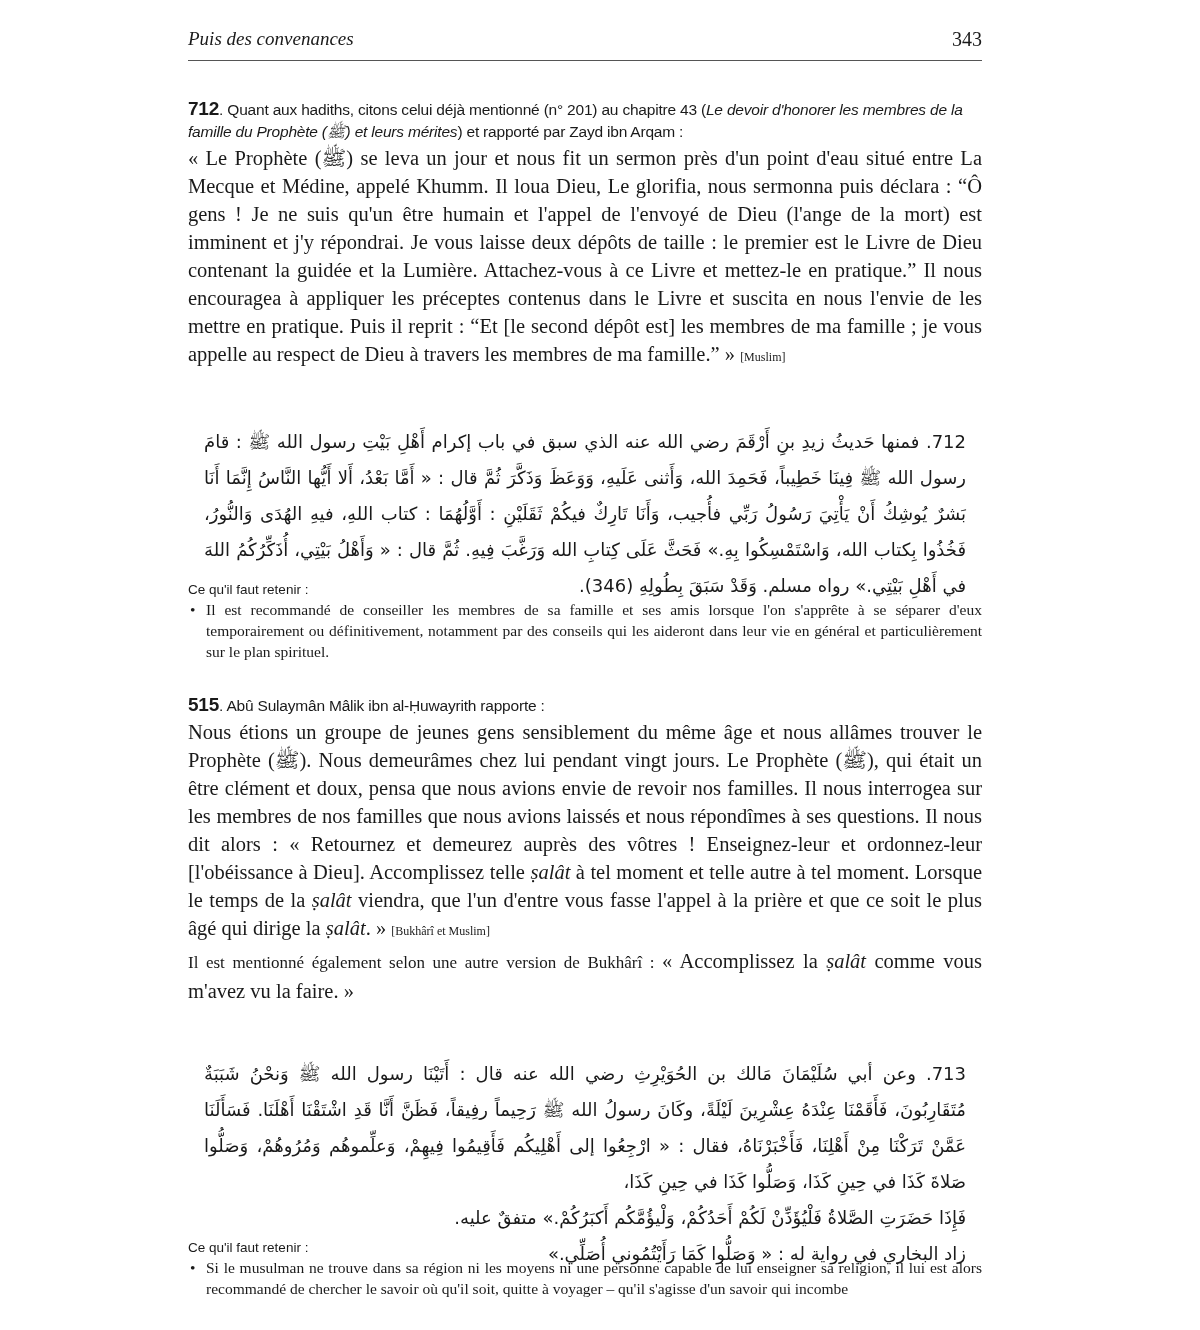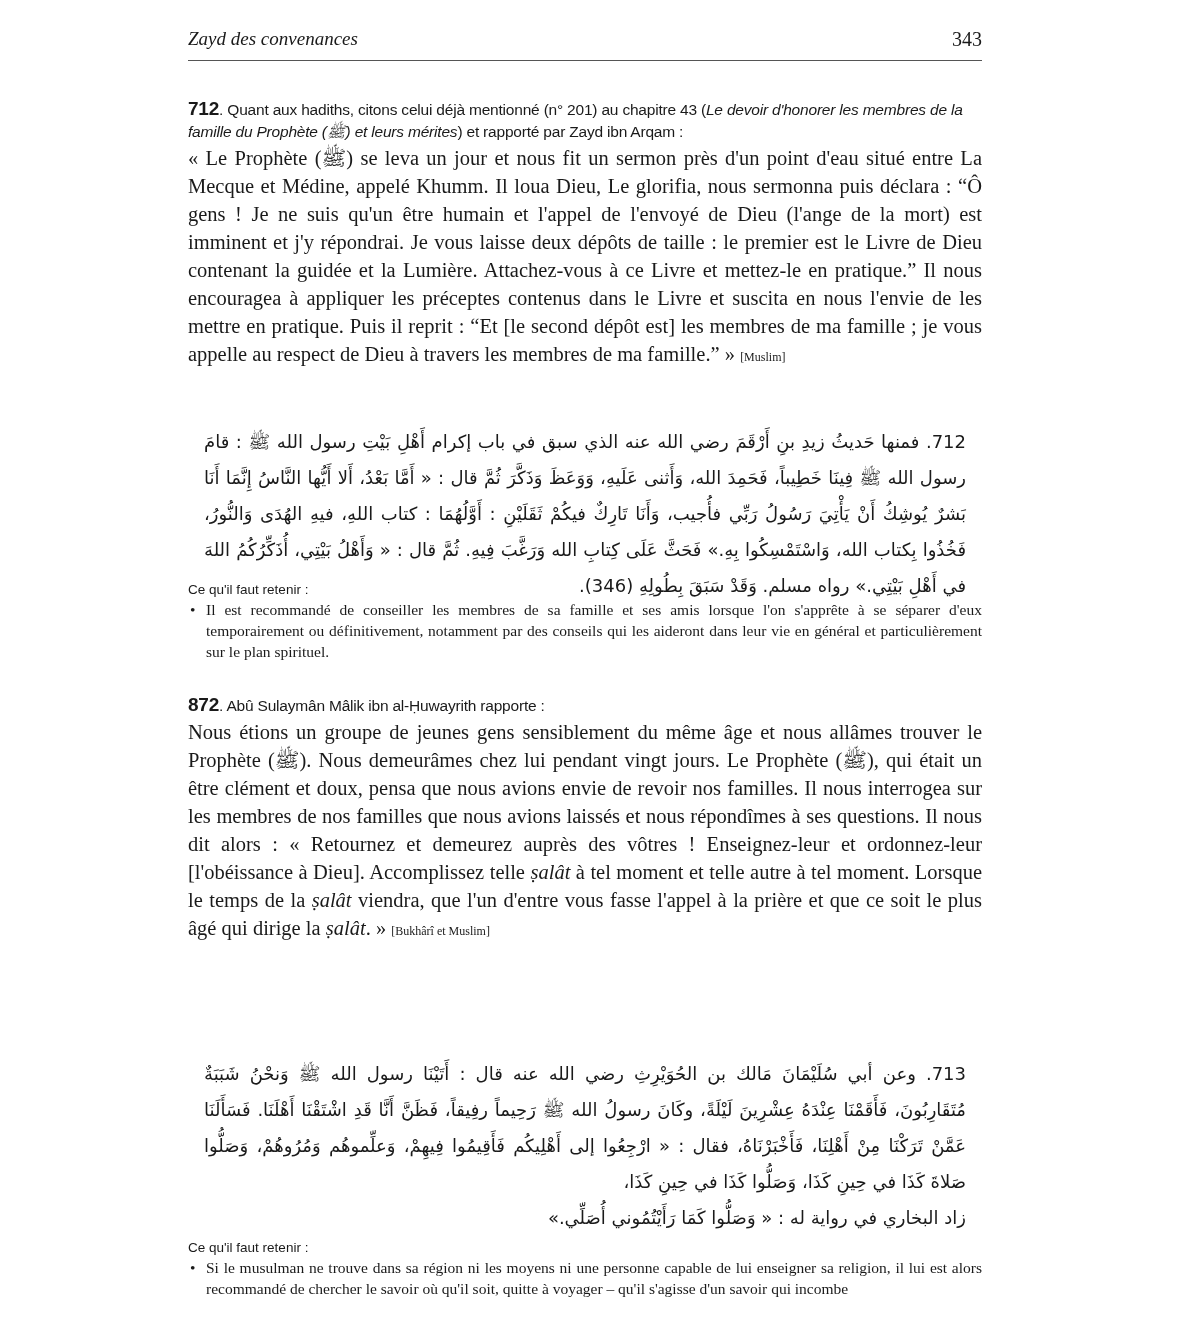--- a/index.html
+++ b/index.html
@@ -20,21 +20,21 @@
   .bullet .dot { position:absolute; left:2px; top:0; }
   .small-fr { font-family:"Liberation Serif", serif; font-size:17px; }
   .ar-line { display:block; }
 </style>
 </head>
 <body>
 
 <div class="page">
 
   <div class="running-head">
-    <span class="running-title">Zayd des convenances</span>
+    <span class="running-title">Puis des convenances</span>
     <span class="page-number">343</span>
   </div>
   <div class="head-rule"></div>
 
   <div class="block" style="top:98px;">
     <div class="sans-lead">
       <b>712</b><span>. Quant aux hadiths, citons celui déjà mentionné (n° 201) au chapitre 43 (</span><i>Le devoir d'honorer les membres de la famille du Prophète (ﷺ) et leurs mérites</i><span>) et rapporté par Zayd ibn Arqam :</span>
     </div>
   </div>
 
@@ -46,31 +46,33 @@
     <p class="ar" lang="ar">712. فمنها حَديثُ زيدِ بنِ أَرْقَمَ رضي الله عنه الذي سبق في باب إكرام أَهْلِ بَيْتِ رسول الله ﷺ : قامَ رسول الله ﷺ فِينَا خَطِيباً، فَحَمِدَ الله، وَأَثنى عَلَيهِ، وَوَعَظَ وَذَكَّرَ ثُمَّ قال : « أَمَّا بَعْدُ، أَلا أَيُّها النَّاسُ إِنَّمَا أَنَا بَشرٌ يُوشِكُ أَنْ يَأْتِيَ رَسُولُ رَبِّي فأُجيب، وَأَنَا تَارِكٌ فيكُمْ ثَقَلَيْنِ : أَوَّلُهُمَا : كتاب اللهِ، فيهِ الهُدَى وَالنُّورُ، فَخُذُوا بِكتاب الله، وَاسْتَمْسِكُوا بِهِ.» فَحَثَّ عَلَى كِتابِ الله وَرَغَّبَ فِيهِ. ثُمَّ قال : « وَأَهْلُ بَيْتِي، أُذَكِّرُكُمُ اللهَ في أَهْلِ بَيْتِي.» رواه مسلم. وَقَدْ سَبَقَ بِطُولِهِ (346).</p>
   </div>
 
   <div class="block" style="top:582px;">
     <p class="retain-title">Ce qu'il faut retenir :</p>
     <p class="bullet" style="margin-top:2px;"><span class="dot">•</span><span>Il est recommandé de conseiller les membres de sa famille et ses amis lorsque l'on s'apprête à se séparer d'eux temporairement ou définitivement, notamment par des conseils qui les aideront dans leur vie en général et particulièrement sur le plan spirituel.</span></p>
   </div>
 
   <div class="block" style="top:694px;">
     <div class="sans-lead">
-      <b>872</b><span>. Abû Sulaymân Mâlik ibn al-Ḥuwayrith rapporte :</span>
+      <b>515</b><span>. Abû Sulaymân Mâlik ibn al-Ḥuwayrith rapporte :</span>
     </div>
   </div>
 
   <div class="block" style="top:718px;">
     <p class="fr"><span>Nous étions un groupe de jeunes gens sensiblement du même âge et nous allâmes trouver le Prophète (ﷺ). Nous demeurâmes chez lui pendant vingt jours. Le Prophète (ﷺ), qui était un être clément et doux, pensa que nous avions envie de revoir nos familles. Il nous interrogea sur les membres de nos familles que nous avions laissés et nous répondîmes à ses questions. Il nous dit alors : « Retournez et demeurez auprès des vôtres ! Enseignez-leur et ordonnez-leur [l'obéissance à Dieu]. Accomplissez telle </span><i>ṣalât</i><span> à tel moment et telle autre à tel moment. Lorsque le temps de la </span><i>ṣalât</i><span> viendra, que l'un d'entre vous fasse l'appel à la prière et que ce soit le plus âgé qui dirige la </span><i>ṣalât</i><span>. »</span> <span class="ref">[Bukhârî et Muslim]</span></p>
+    <p class="fr" style="margin-top:2px;"><span class="small-fr">Il est mentionné également selon une autre version de Bukhârî : </span><span>« Accomplissez la </span><i>ṣalât</i><span> comme vous m'avez vu la faire. »</span></p>
   </div>
 
   <div class="block" style="top:1040px;">
     <p class="ar" lang="ar">
       <span class="ar-line">713. وعن أبي سُلَيْمَانَ مَالك بن الحُوَيْرِثِ رضي الله عنه قال : أَتَيْنَا رسول الله ﷺ وَنحْنُ شَبَبَةٌ مُتَقَارِبُونَ، فَأَقَمْنَا عِنْدَهُ عِشْرِينَ لَيْلَةً، وكَانَ رسولُ الله ﷺ رَحِيماً رفِيقاً، فَظَنَّ أَنَّا قَدِ اشْتَقْنَا أَهْلَنَا. فَسَأَلَنَا عَمَّنْ تَرَكْنَا مِنْ أَهْلِنَا، فَأَخْبَرْنَاهُ، فقال : « ارْجِعُوا إلى أَهْلِيكُم فَأَقِيمُوا فِيهِمْ، وَعلِّموهُم وَمُرُوهُمْ، وَصَلُّوا صَلاةَ كَذَا في حِينِ كَذَا، وَصَلُّوا كَذَا في حِينِ كَذَا،</span>
+      <span class="ar-line" style="text-align:right;">فَإِذَا حَضَرَتِ الصَّلاةُ فَلْيُؤَذِّنْ لَكُمْ أَحَدُكُمْ، وَلْيؤُمَّكُم أَكبَرُكُمْ.» متفقٌ عليه.</span>
       <span class="ar-line" style="text-align:right;">زاد البخاري في رواية له : « وَصَلُّوا كَمَا رَأَيْتُمُوني أُصَلِّي.»</span>
     </p>
   </div>
 
   <div class="block" style="top:1240px;">
     <p class="retain-title">Ce qu'il faut retenir :</p>
     <p class="bullet" style="margin-top:2px;"><span class="dot">•</span><span>Si le musulman ne trouve dans sa région ni les moyens ni une personne capable de lui enseigner sa religion, il lui est alors recommandé de chercher le savoir où qu'il soit, quitte à voyager – qu'il s'agisse d'un savoir qui incombe</span></p>
   </div>
 
 </div>

